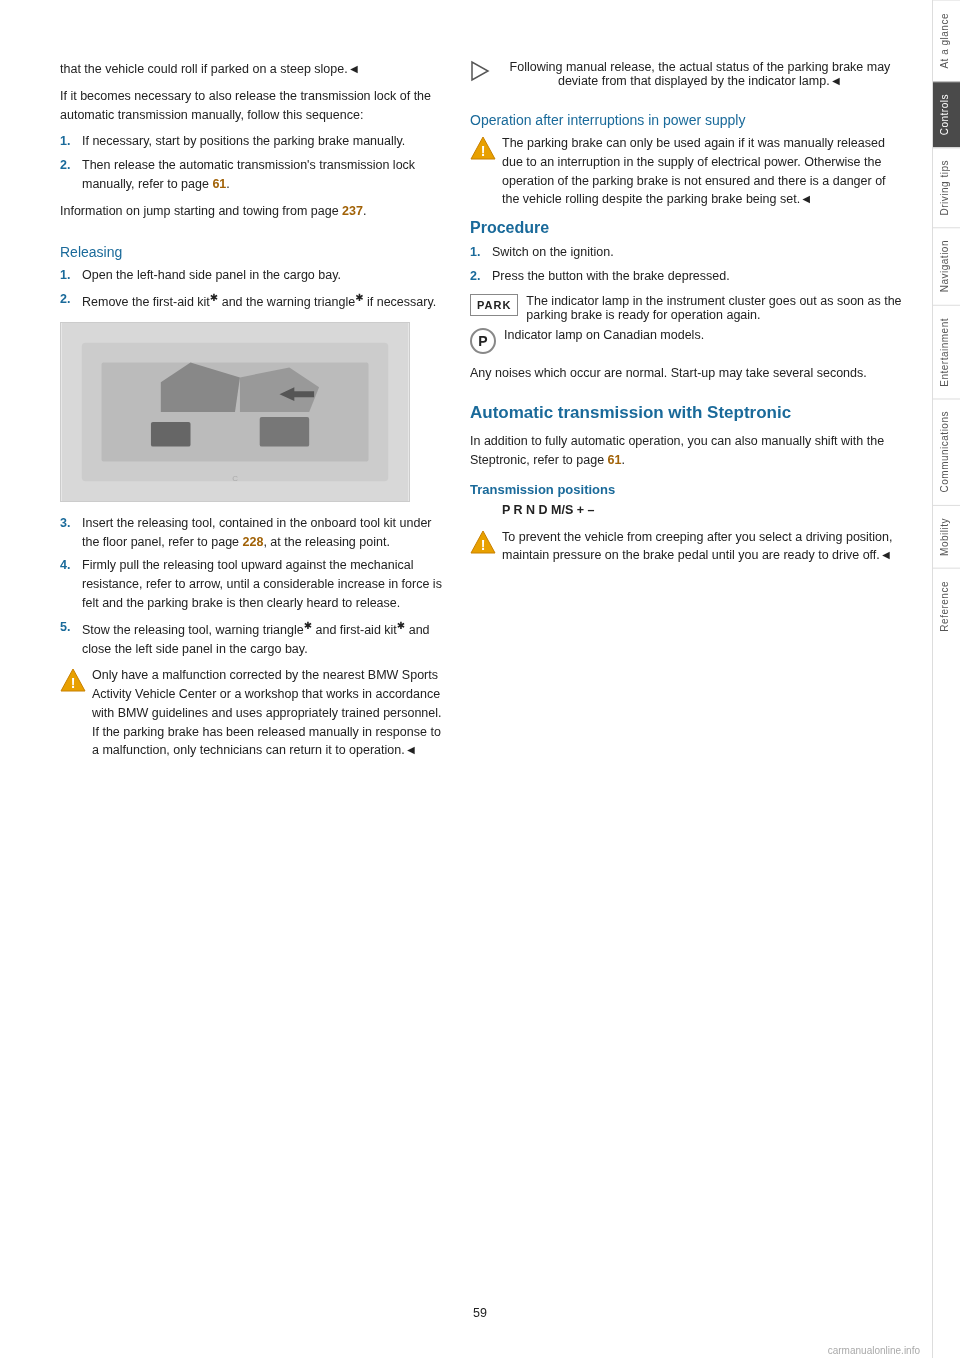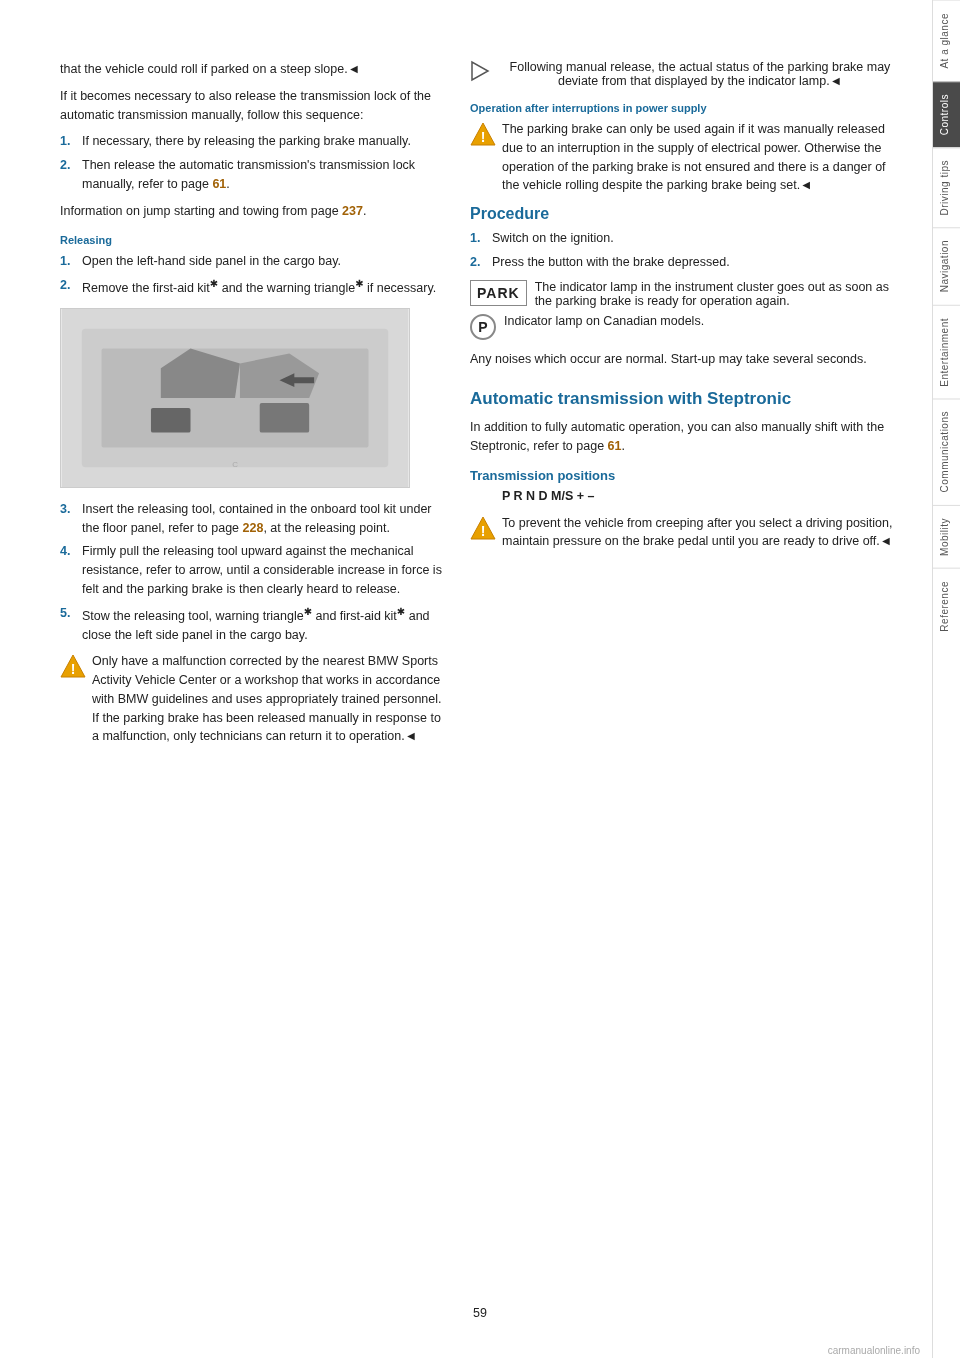--- a/index.html
+++ b/index.html
@@ -64,23 +64,23 @@
     }
 
     p {
       margin-bottom: 8px;
       line-height: 1.5;
       font-size: 12.5px;
     }
 
     .section-heading {
       color: #1a6a9a;
-      font-size: 11px;
-      font-weight: bold;
-      margin-top: 14px;
+      font-size: 14px;
+      font-weight: normal;
+      margin-top: 24px;
       margin-bottom: 6px;
     }
 
     .procedure-heading {
       color: #1a6a9a;
       font-size: 16px;
       font-weight: bold;
       margin-top: 10px;
       margin-bottom: 6px;
     }
@@ -199,21 +199,21 @@
 <div class="page-container">
   <div class="main-content">
 
     <div class="left-column">
       <p>that the vehicle could roll if parked on a steep slope.◄</p>
       <p>If it becomes necessary to also release the transmission lock of the automatic transmission manually, follow this sequence:</p>
 
       <ol>
         <li>
           <span class="num">1.</span>
-          <span>If necessary, there by releasing the parking brake manually.</span>
+          <span>If necessary, start by positions the parking brake manually.</span>
         </li>
         <li>
           <span class="num">2.</span>
           <span>Then release the automatic transmission's transmission lock manually, refer to page <a class="blue-link">61</a>.</span>
         </li>
       </ol>
 
       <p>Information on jump starting and towing from page <a class="blue-link">237</a>.</p>
 
       <div class="section-heading">Releasing</div>
@@ -303,21 +303,21 @@
           <span>Switch on the ignition.</span>
         </li>
         <li>
           <span class="num">2.</span>
           <span>Press the button with the brake depressed.</span>
         </li>
       </ol>
 
       <div class="indicator-row">
         <div style="border:1px solid #888;padding:4px 6px;margin-right:8px;flex-shrink:0;">
-          <div style="font-size:14px;font-weight:bold;letter-spacing:1px;color:#222;">PARK</div>
+          <div style="font-size:11px;font-weight:bold;letter-spacing:1px;color:#222;">PARK</div>
         </div>
         <span>The indicator lamp in the instrument cluster goes out as soon as the parking brake is ready for operation again.</span>
       </div>
 
       <div class="indicator-row" style="margin-top:4px;">
         <div style="border:2px solid #888;border-radius:50%;width:26px;height:26px;display:flex;align-items:center;justify-content:center;font-weight:bold;font-size:14px;margin-right:8px;flex-shrink:0;">P</div>
         <span>Indicator lamp on Canadian models.</span>
       </div>
 
       <p style="margin-top:10px;">Any noises which occur are normal. Start-up may take several seconds.</p>

